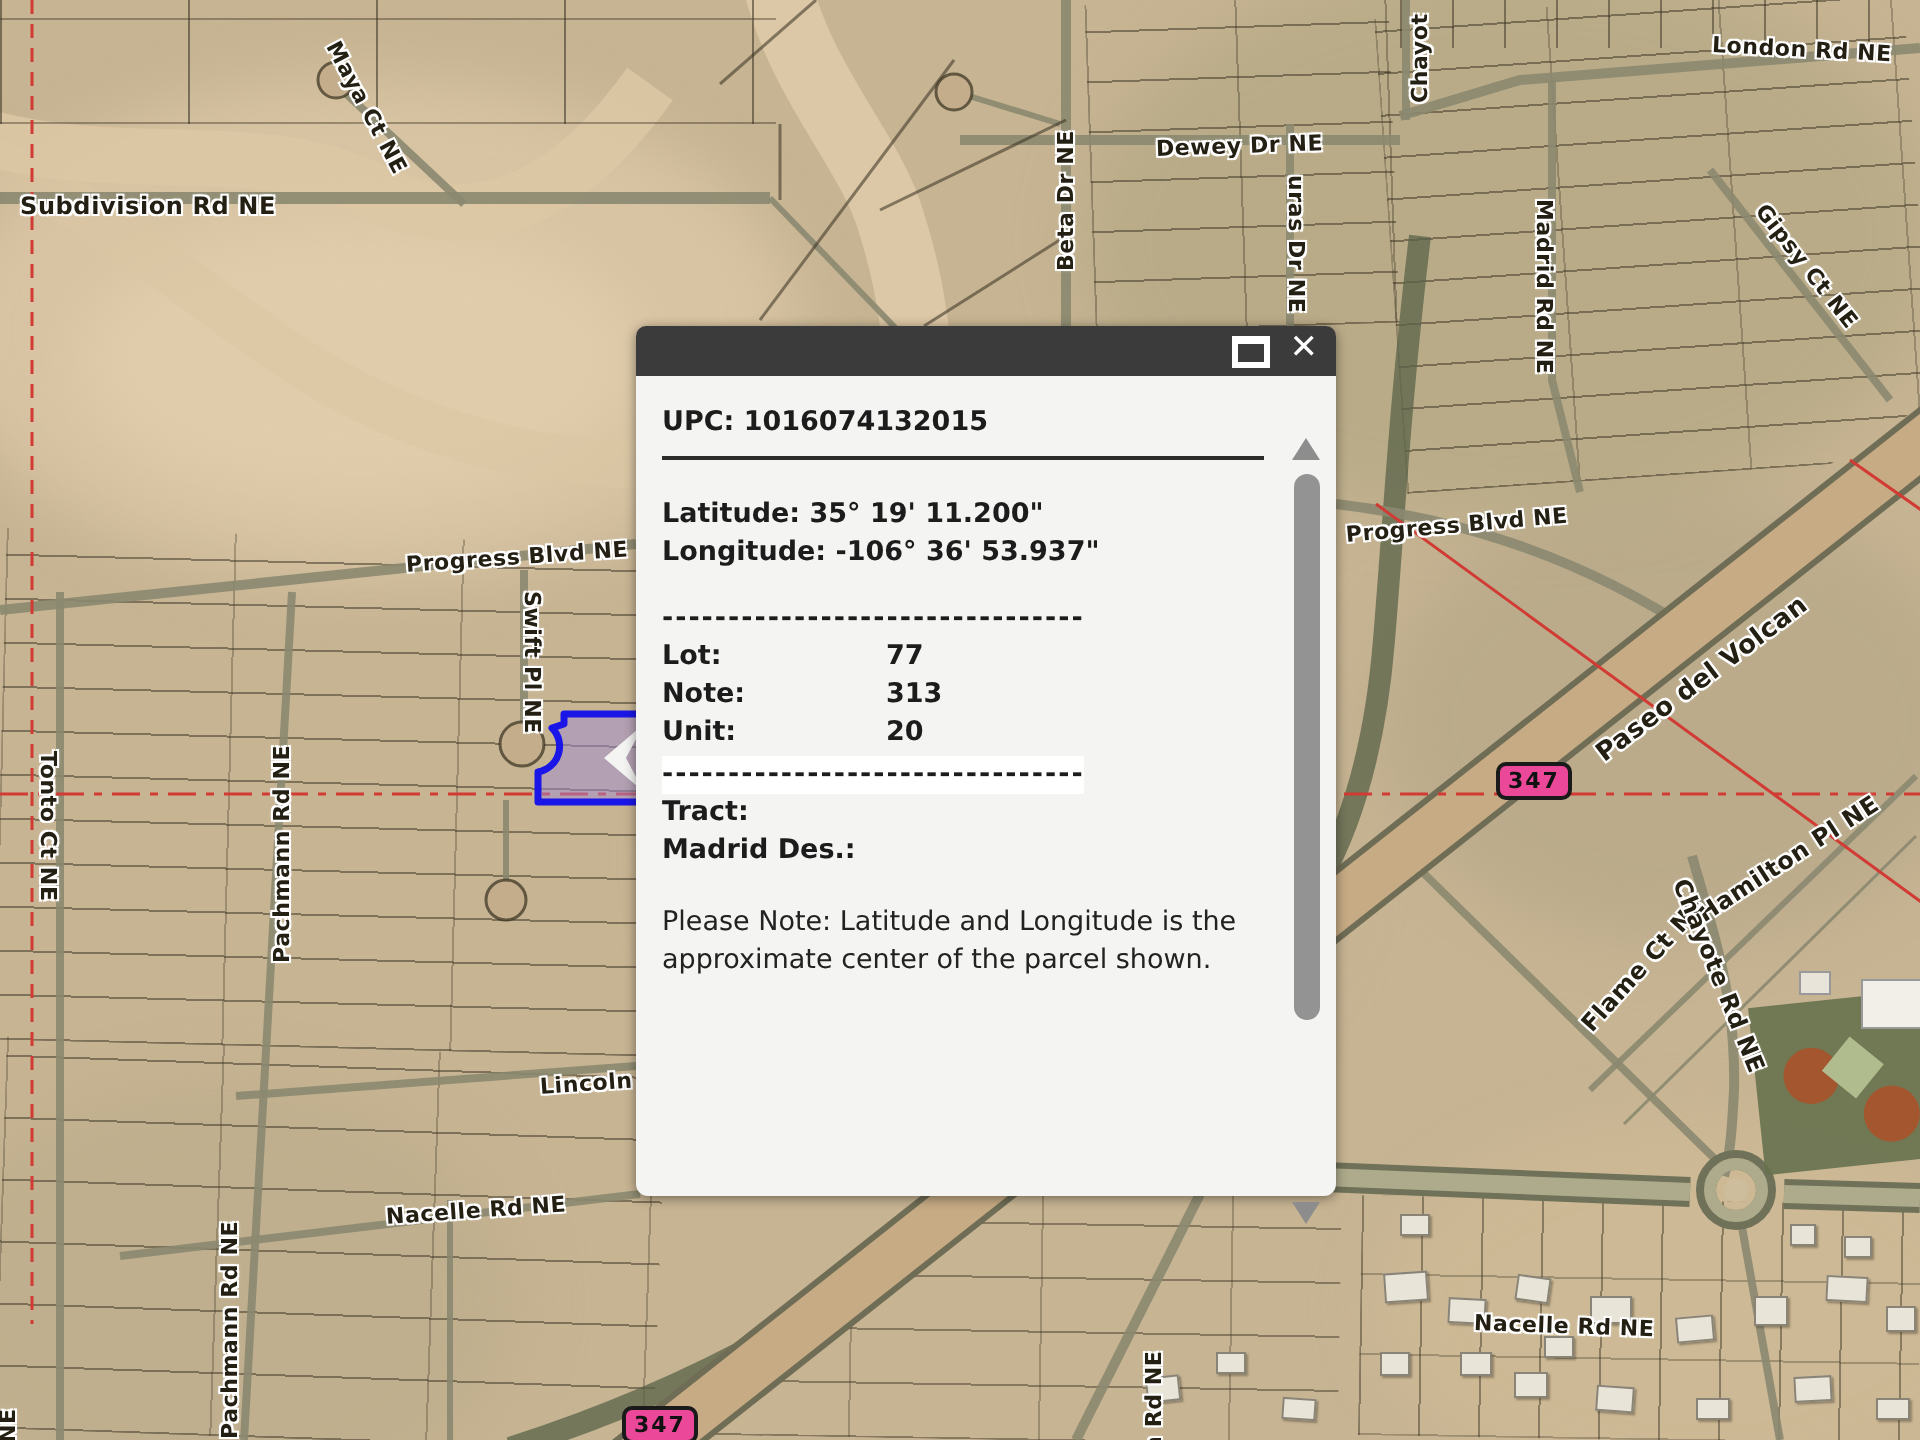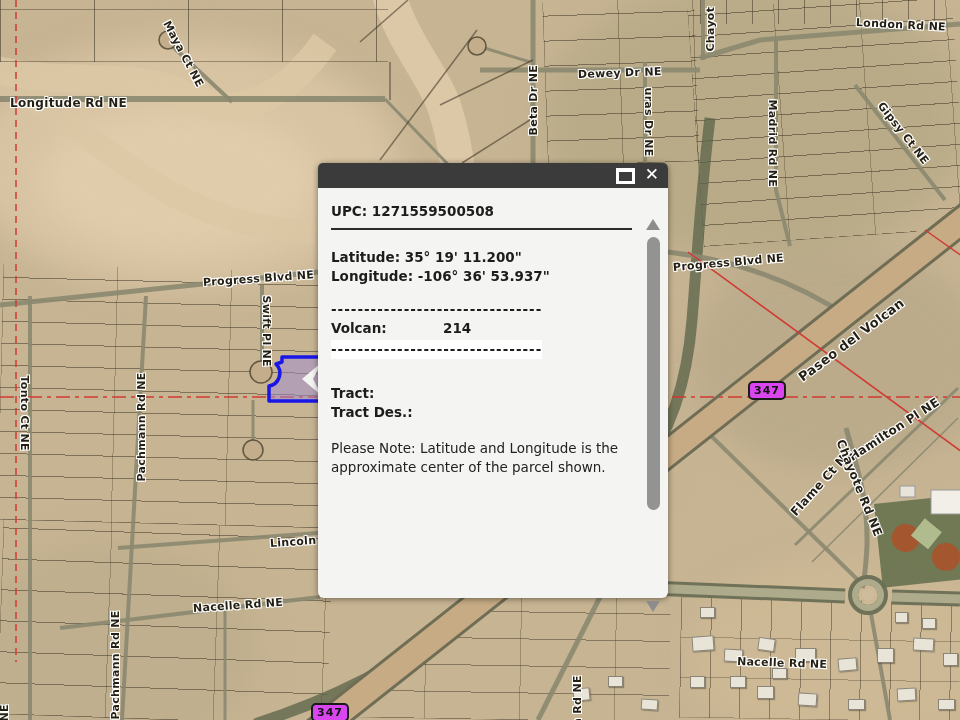--- a/index.html
+++ b/index.html
@@ -32,21 +32,21 @@
                  repeating-linear-gradient(90deg,rgba(55,48,32,.3) 0 1px,transparent 1px 95px);}
   .g7{left:680px;top:600px;width:280px;height:120px;transform:rotate(1deg);
       background:repeating-linear-gradient(90deg,rgba(55,48,32,.45) 0 1px,transparent 1px 30px),
                  repeating-linear-gradient(0deg,rgba(55,48,32,.3) 0 1px,transparent 1px 40px);}
   .g9{left:700px;top:0;width:260px;height:24px;
       background:repeating-linear-gradient(90deg,rgba(55,48,32,.5) 0 1px,transparent 1px 26px);}
   
   .maplabel{position:absolute;white-space:nowrap;font-weight:bold;font-size:11px;
     color:#241f13;letter-spacing:.3px;transform-origin:0 50%;line-height:1;
     text-shadow:-1px -1px 0 #fff,1px -1px 0 #fff,-1px 1px 0 #fff,1px 1px 0 #fff,0 0 2px #fff;}
-  .shield{position:absolute;background:#d946ef;border:2px solid #1a1a1a;border-radius:5px;
+  .shield{position:absolute;background:#ec4899;border:2px solid #1a1a1a;border-radius:5px;
     font:bold 11px "DejaVu Sans",sans-serif;color:#111;padding:1px 4px;letter-spacing:1px;}
   .house{position:absolute;border:1px solid rgba(60,52,38,.55);box-shadow:1px 1px 1px rgba(60,52,38,.4);}
   svg.layer{position:absolute;left:0;top:0;}
   
   #popup{position:absolute;left:318px;top:163px;width:350px;height:435px;
     border-radius:6px;background:#f4f4f2;box-shadow:0 1px 6px rgba(0,0,0,.45);}
   #popup-header{height:25px;background:#3b3b3b;border-radius:5px 5px 0 0;
     display:flex;justify-content:flex-end;align-items:center;padding-right:9px;gap:10px;}
   #max-btn{width:13px;height:9px;border:3px solid #fff;border-top-width:4px;display:inline-block;}
   #close-btn{color:#fff;font:bold 17px "DejaVu Sans",sans-serif;line-height:1;margin-top:-2px;}
@@ -187,21 +187,21 @@
       <div class="house" style="left: 573px; top: 688px; width: 15px; height: 11px; background: rgb(233, 228, 216); transform: rotate(-6deg);"></div>
       <div class="house" style="left: 608px; top: 676px; width: 13px; height: 9px; background: rgb(233, 228, 216);"></div>
       <div class="house" style="left: 641px; top: 699px; width: 15px; height: 9px; background: rgb(233, 228, 216); transform: rotate(4deg);"></div>
       <div class="house" style="left: 690px; top: 676px; width: 13px; height: 10px; background: rgb(233, 228, 216);"></div>
       <div class="house" style="left: 730px; top: 676px; width: 14px; height: 10px; background: rgb(233, 228, 216);"></div>
       <div class="house" style="left: 772px; top: 668px; width: 13px; height: 9px; background: rgb(233, 228, 216);"></div>
       <div class="house" style="left: 895px; top: 612px; width: 11px; height: 9px; background: rgb(233, 228, 216);"></div>
       <div class="house" style="left: 922px; top: 618px; width: 12px; height: 9px; background: rgb(233, 228, 216);"></div>
     </div>
   <div id="labels">
-      <div class="maplabel" style="left: 10px; top: 97px; transform: rotate(0deg); font-size: 12px;">Longitude Rd NE</div>
+      <div class="maplabel" style="left: 10px; top: 97px; transform: rotate(0deg); font-size: 12px;">Subdivision Rd NE</div>
       <div class="maplabel" style="left: 166px; top: 16px; transform: rotate(62deg);">Maya Ct NE</div>
       <div class="maplabel" style="left: 578px; top: 69px; transform: rotate(-2deg);">Dewey Dr NE</div>
       <div class="maplabel" style="left: 856px; top: 17px; transform: rotate(3deg);">London Rd NE</div>
       <div class="maplabel" style="left: 533px; top: 130px; transform: rotate(-90deg);">Beta Dr NE</div>
       <div class="maplabel" style="left: 648px; top: 82px; transform: rotate(90deg);">uras Dr NE</div>
       <div class="maplabel" style="left: 710px; top: 46px; transform: rotate(-90deg);">Chayot</div>
       <div class="maplabel" style="left: 772px; top: 94px; transform: rotate(90deg);">Madrid Rd NE</div>
       <div class="maplabel" style="left: 880px; top: 98px; transform: rotate(52deg);">Gipsy Ct NE</div>
       <div class="maplabel" style="left: 203px; top: 277px; transform: rotate(-4deg);">Progress Blvd NE</div>
       <div class="maplabel" style="left: 673px; top: 262px; transform: rotate(-5deg);">Progress Blvd NE</div>
@@ -226,28 +226,30 @@
 
   <svg id="popup-arrow" width="22" height="42">
     <polygon points="22,4 2,21 22,38 13,21" fill="#f4f4f2"></polygon>
   </svg>
   <div id="popup">
     <div id="popup-header">
       <span id="max-btn"></span>
       <span id="close-btn">✕</span>
     </div>
     <div id="popup-body">
-      <div>UPC: 1271559500508</div>
+      <div>UPC: 1016074132015</div>
       <hr class="hr1">
       <div class="gap18">Latitude: 35° 19' 11.200"</div>
       <div>Longitude: -106° 36' 53.937"</div>
       <div class="gap14 dashes">--------------------------------</div>
-      <div class="kv"><span class="k">Volcan:</span><span>214</span></div>
+      <div class="kv"><span class="k">Lot:</span><span>77</span></div>
+      <div class="kv"><span class="k">Note:</span><span>313</span></div>
+      <div class="kv"><span class="k">Unit:</span><span>20</span></div>
       <div><span class="dashes onwhite">--------------------------------</span></div>
-      <div style="margin-top:25px">Tract:</div>
-      <div>Tract Des.:</div>
+      <div style="margin-top:0">Tract:</div>
+      <div>Madrid Des.:</div>
       <div class="note">Please Note: Latitude and Longitude is the approximate center of the parcel shown.</div>
       <div class="sb-arrow sb-up"></div>
       <div class="sb-thumb"></div>
       <div class="sb-arrow sb-down"></div>
     </div>
   </div>
 </div>
 
 </body></html>

